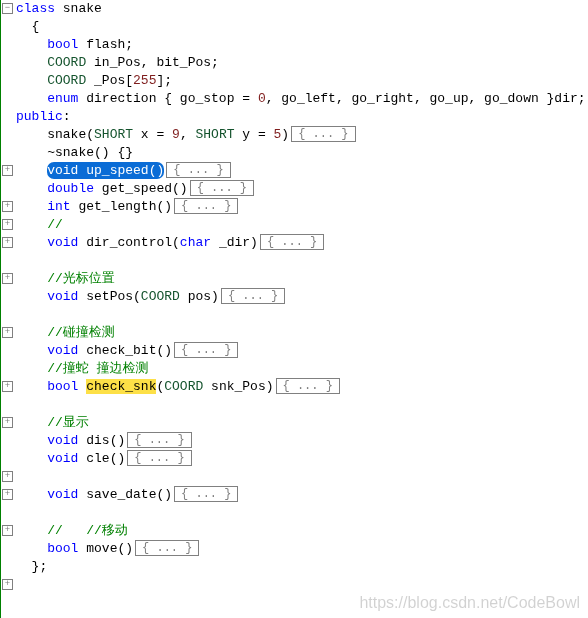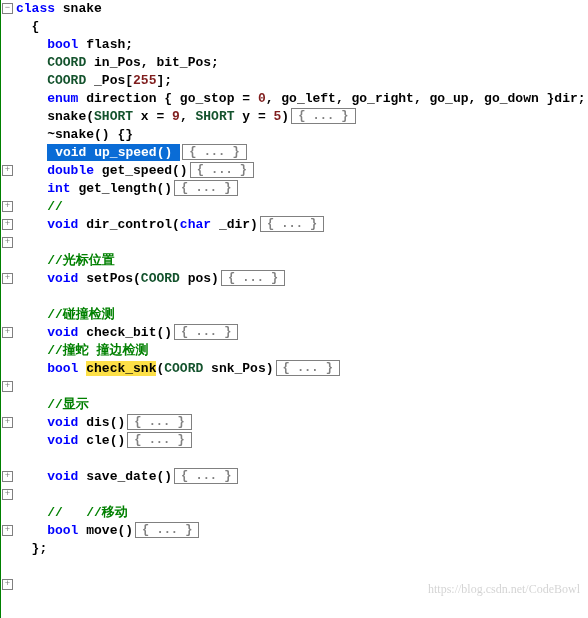--- a/index.html
+++ b/index.html
@@ -42,48 +42,47 @@
   .code-area {
     position: absolute;
     left: 16px;
     top: 0;
     right: 0;
   }
   .line {
     height: 18px;
     white-space: pre;
     position: relative;
-    font-weight: bold;
   }
   .kw   { color: #0000ff; }
   .type { color: #14532d; }
   .num  { color: #7f1d1d; }
   .cmt  { color: #008000; }
   .id   { color: #000; }
-  .sel  { background: #0a6cd6; color: #fff; padding: 1px 8px; }
+  .sel  { background: #0a6cd6; color: #fff; padding: 1px 0; border-radius: 7px; }
   .hl   { background: #fde047; }
   .fold-box {
     display: inline-block;
     border: 1px solid #808080;
     color: #808080;
     padding: 0 6px;
     margin-left: 2px;
     font-size: 12px;
     height: 14px;
     line-height: 14px;
     vertical-align: 1px;
     cursor: pointer;
   }
   .watermark {
     position: absolute;
     right: 8px;
-    bottom: 20px;
+    bottom: 6px;
     color: rgba(0,0,0,0.18);
-    font-size: 12px;
-    font-family: Liberation Serif, serif;
+    font-size: 16px;
+    font-family: Liberation Sans, sans-serif;
   }
   .leftbar {
     position:absolute;
     left:0; top:0; width:1px; height:100%;
     background:#008000;
   }
 </style>
 </head>
 <body>
 
@@ -105,20 +104,21 @@
       <div class="fold-icon" data-sym="+" style="top: 579px;"></div>
     </div>
 </div>
 <div class="code-area" id="code">
     <div class="line"><span></span><span class="kw">class </span><span class="id">snake</span></div>
     <div class="line"><span>  </span><span class="id">{</span></div>
     <div class="line"><span>    </span><span class="kw">bool </span><span class="id">flash;</span></div>
     <div class="line"><span>    </span><span class="type">COORD </span><span class="id">in_Pos, bit_Pos;</span></div>
     <div class="line"><span>    </span><span class="type">COORD </span><span class="id">_Pos[</span><span class="num">255</span><span class="id">];</span></div>
     <div class="line"><span>    </span><span class="kw">enum </span><span class="id">direction </span><span class="id">{ go_stop = </span><span class="num">0</span><span class="id">, go_left, go_right, go_up, go_down }dir;</span></div>
+    <div class="line"><span></span><span class="kw">public</span><span class="id">:</span></div>
     <div class="line"><span>    </span><span class="id">snake(</span><span class="type">SHORT </span><span class="id">x = </span><span class="num">9</span><span class="id">, </span><span class="type">SHORT </span><span class="id">y = </span><span class="num">5</span><span class="id">)</span><span class="fold-box">{ ... }</span></div>
     <div class="line"><span>    </span><span class="id">~snake() {}</span></div>
     <div class="line"><span>    </span><span class="sel"><span>void </span><span>up_speed()</span></span><span class="fold-box">{ ... }</span></div>
     <div class="line"><span>    </span><span class="kw">double </span><span class="id">get_speed()</span><span class="fold-box">{ ... }</span></div>
     <div class="line"><span>    </span><span class="kw">int </span><span class="id">get_length()</span><span class="fold-box">{ ... }</span></div>
     <div class="line"><span>    </span><span class="cmt">//</span></div>
     <div class="line"><span>    </span><span class="kw">void </span><span class="id">dir_control(</span><span class="kw">char </span><span class="id">_dir)</span><span class="fold-box">{ ... }</span></div>
     <div class="line"><span>    </span><span class="id"></span></div>
     <div class="line"><span>    </span><span class="cmt">//光标位置</span></div>
     <div class="line"><span>    </span><span class="kw">void </span><span class="id">setPos(</span><span class="type">COORD </span><span class="id">pos)</span><span class="fold-box">{ ... }</span></div>

